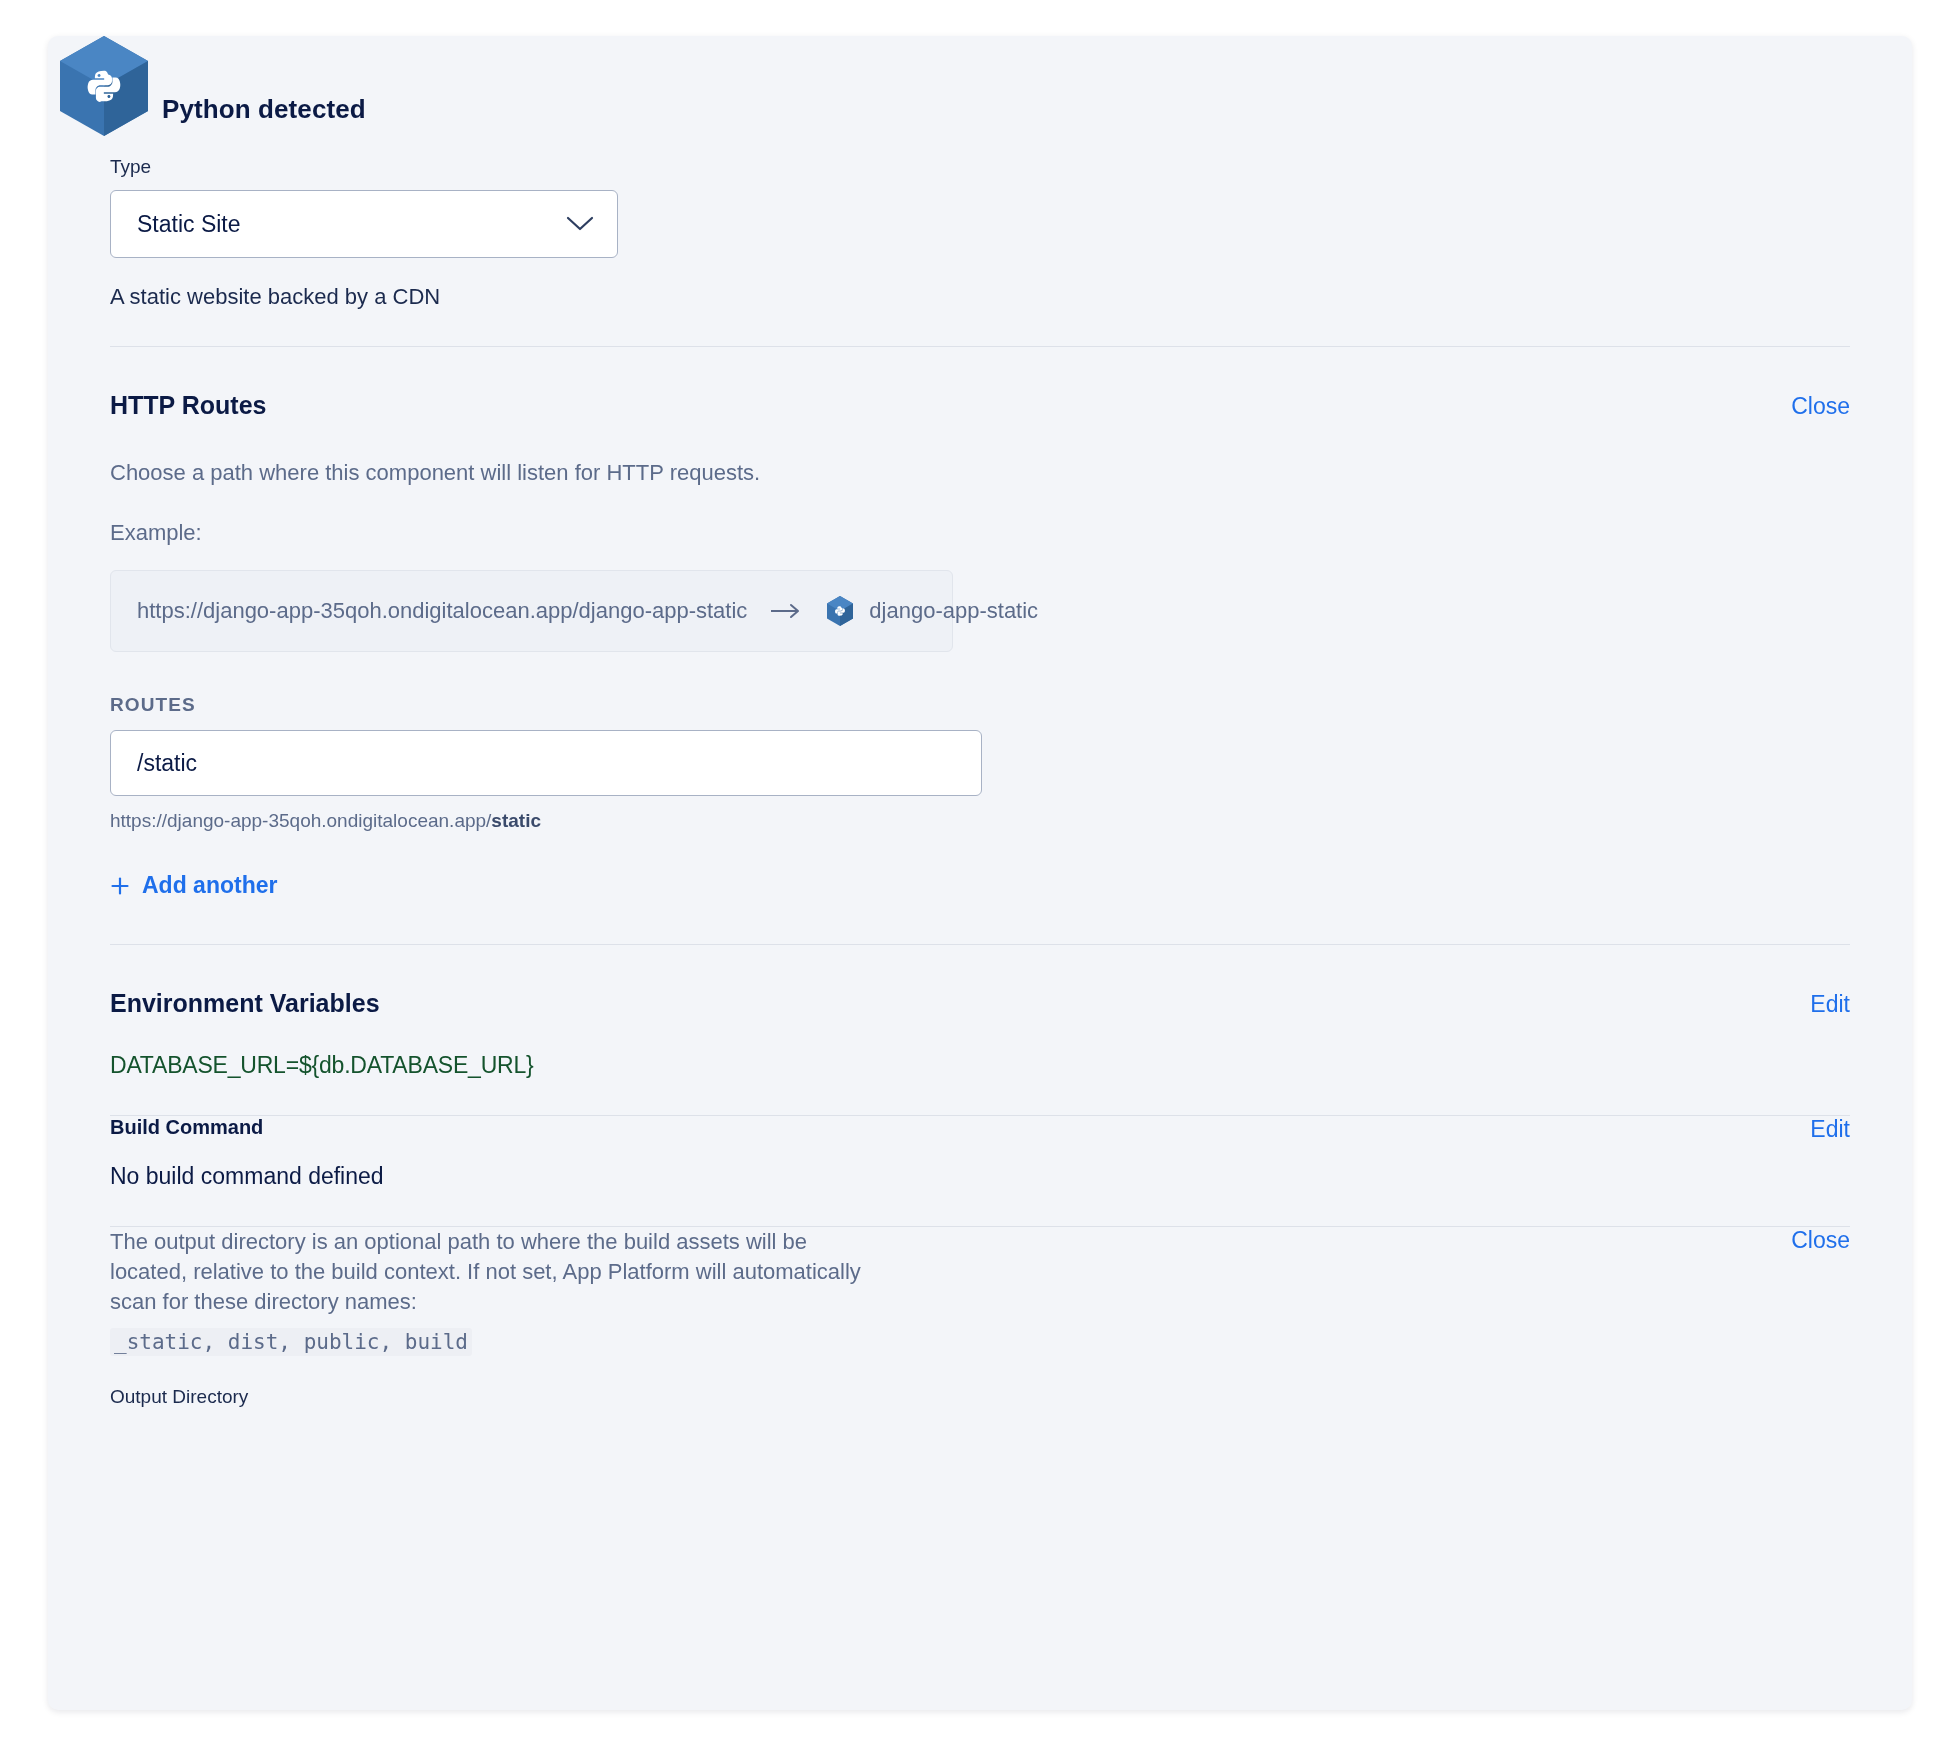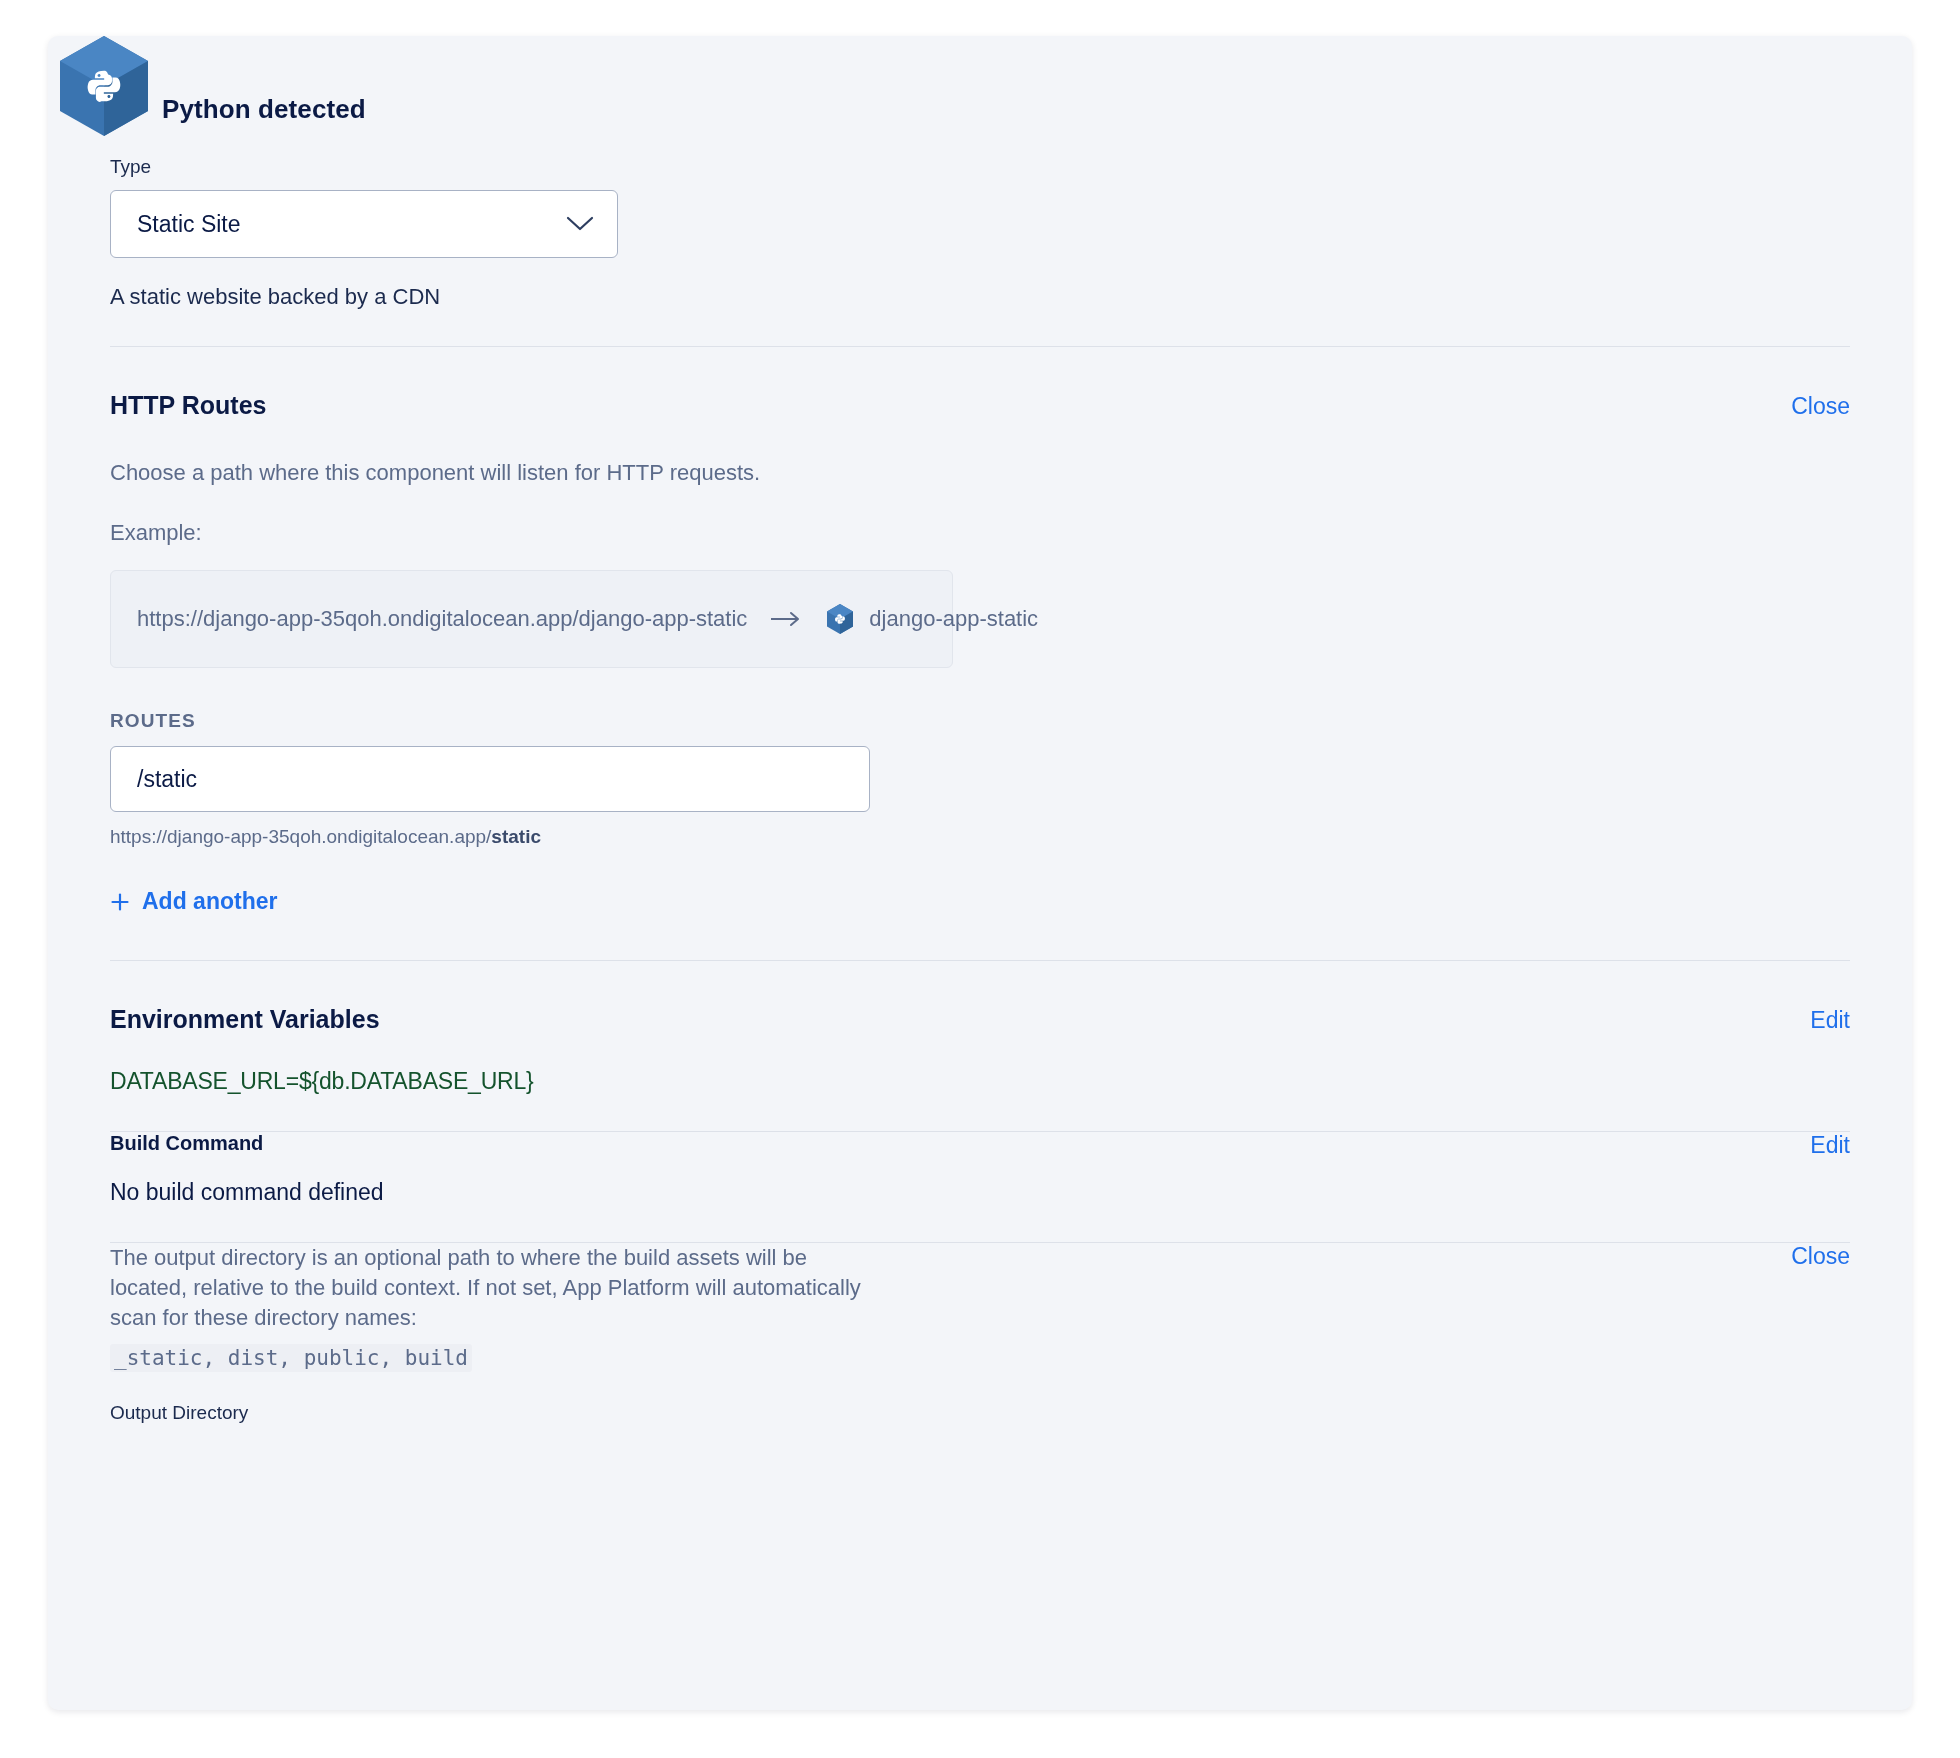--- a/index.html
+++ b/index.html
@@ -119,21 +119,21 @@
     font-size: 22px;
     color: #5C6B8A;
     margin-top: 40px;
   }
   .body-text.tight { margin-top: 34px; }
 
   
   .example-box {
     margin-top: 24px;
     width: 843px;
-    height: 98px;
+    height: 82px;
     background: #EEF1F6;
     border: 1px solid #E1E5EC;
     border-radius: 6px;
     display: flex;
     align-items: center;
     padding: 0 26px;
     gap: 22px;
   }
   .example-url {
     font-size: 22px;
@@ -156,21 +156,21 @@
   
   .caps-label {
     font-size: 19px;
     letter-spacing: 1.1px;
     color: #5C6B8A;
     font-weight: bold;
     margin-top: 42px;
     margin-bottom: 14px;
   }
   .text-input {
-    width: 760px;
+    width: 872px;
     height: 66px;
     background: #ffffff;
     border: 1px solid #A8B2C5;
     border-radius: 6px;
     display: flex;
     align-items: center;
     padding: 0 26px;
   }
   .text-input .val {
     font-size: 23px;

